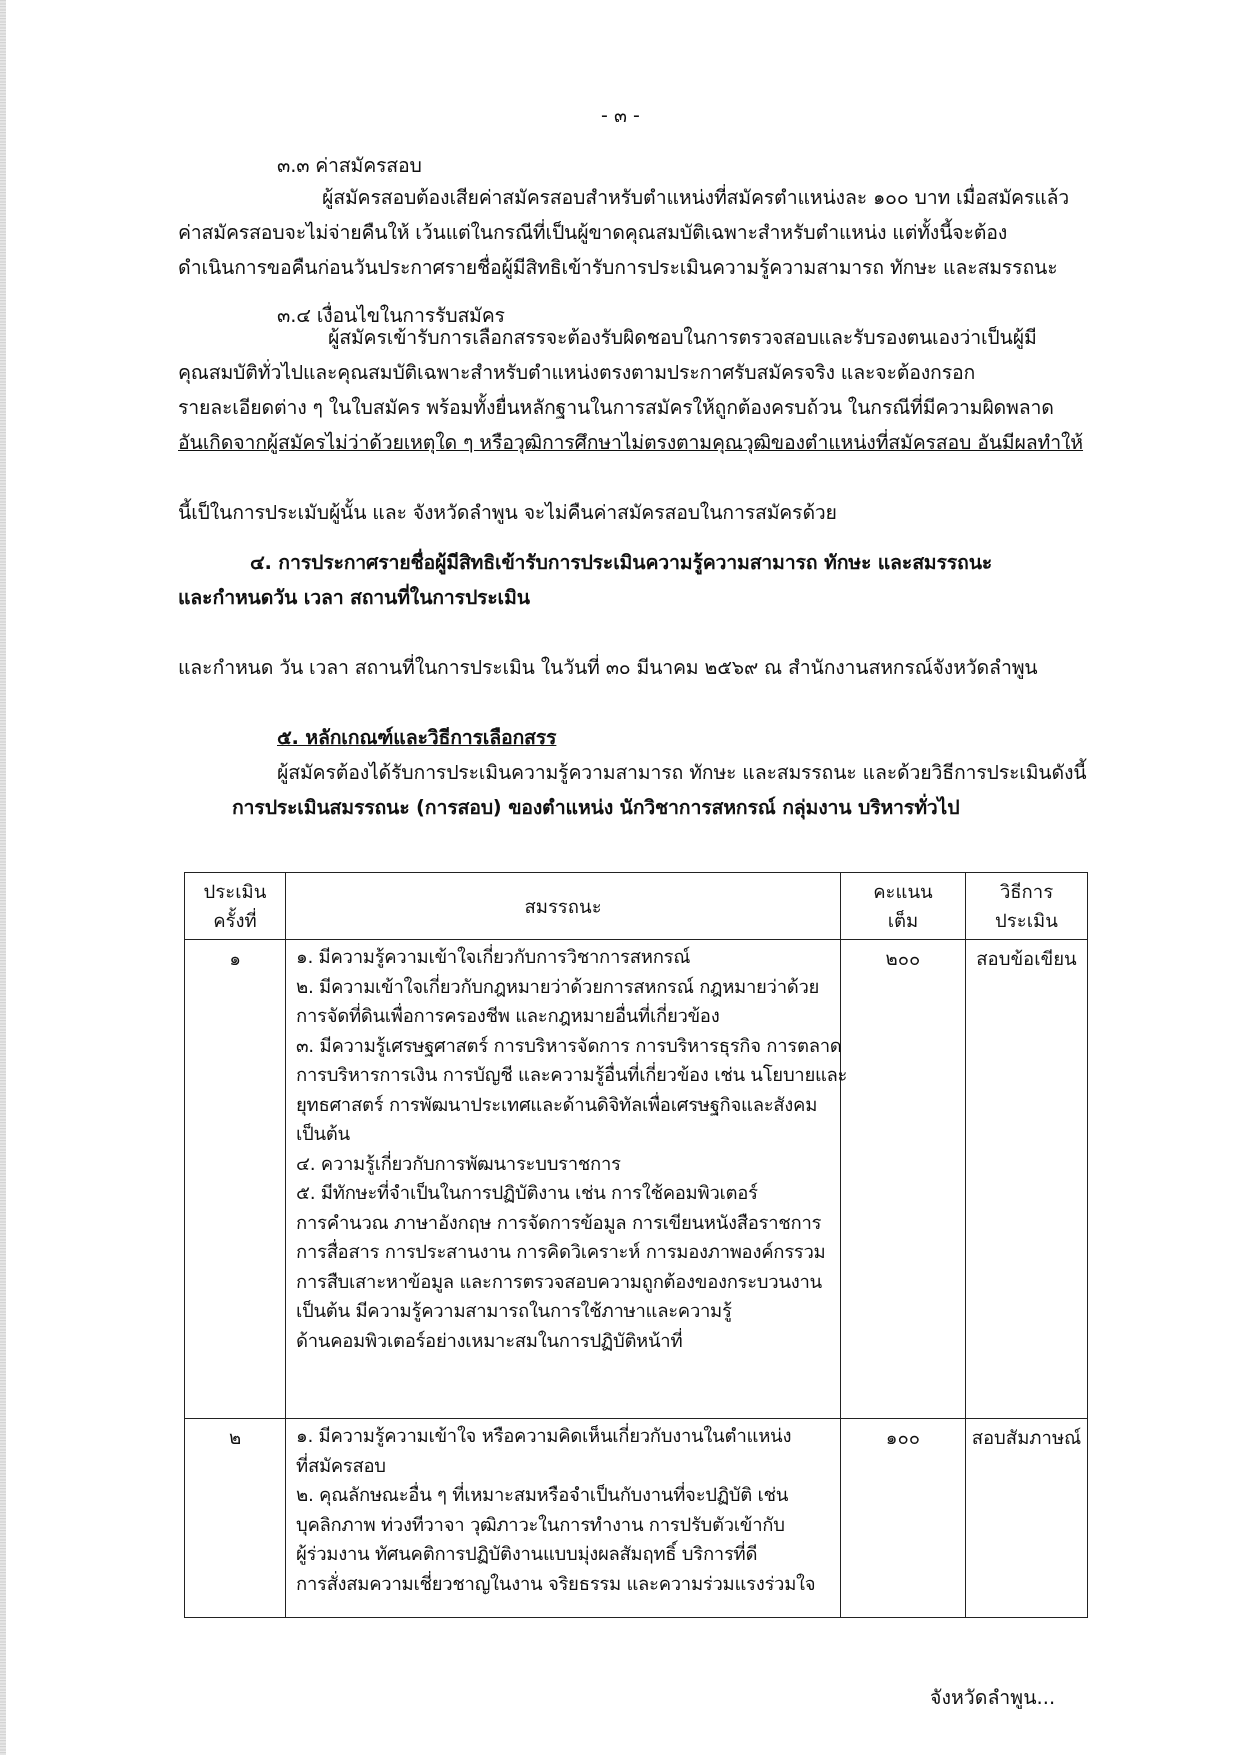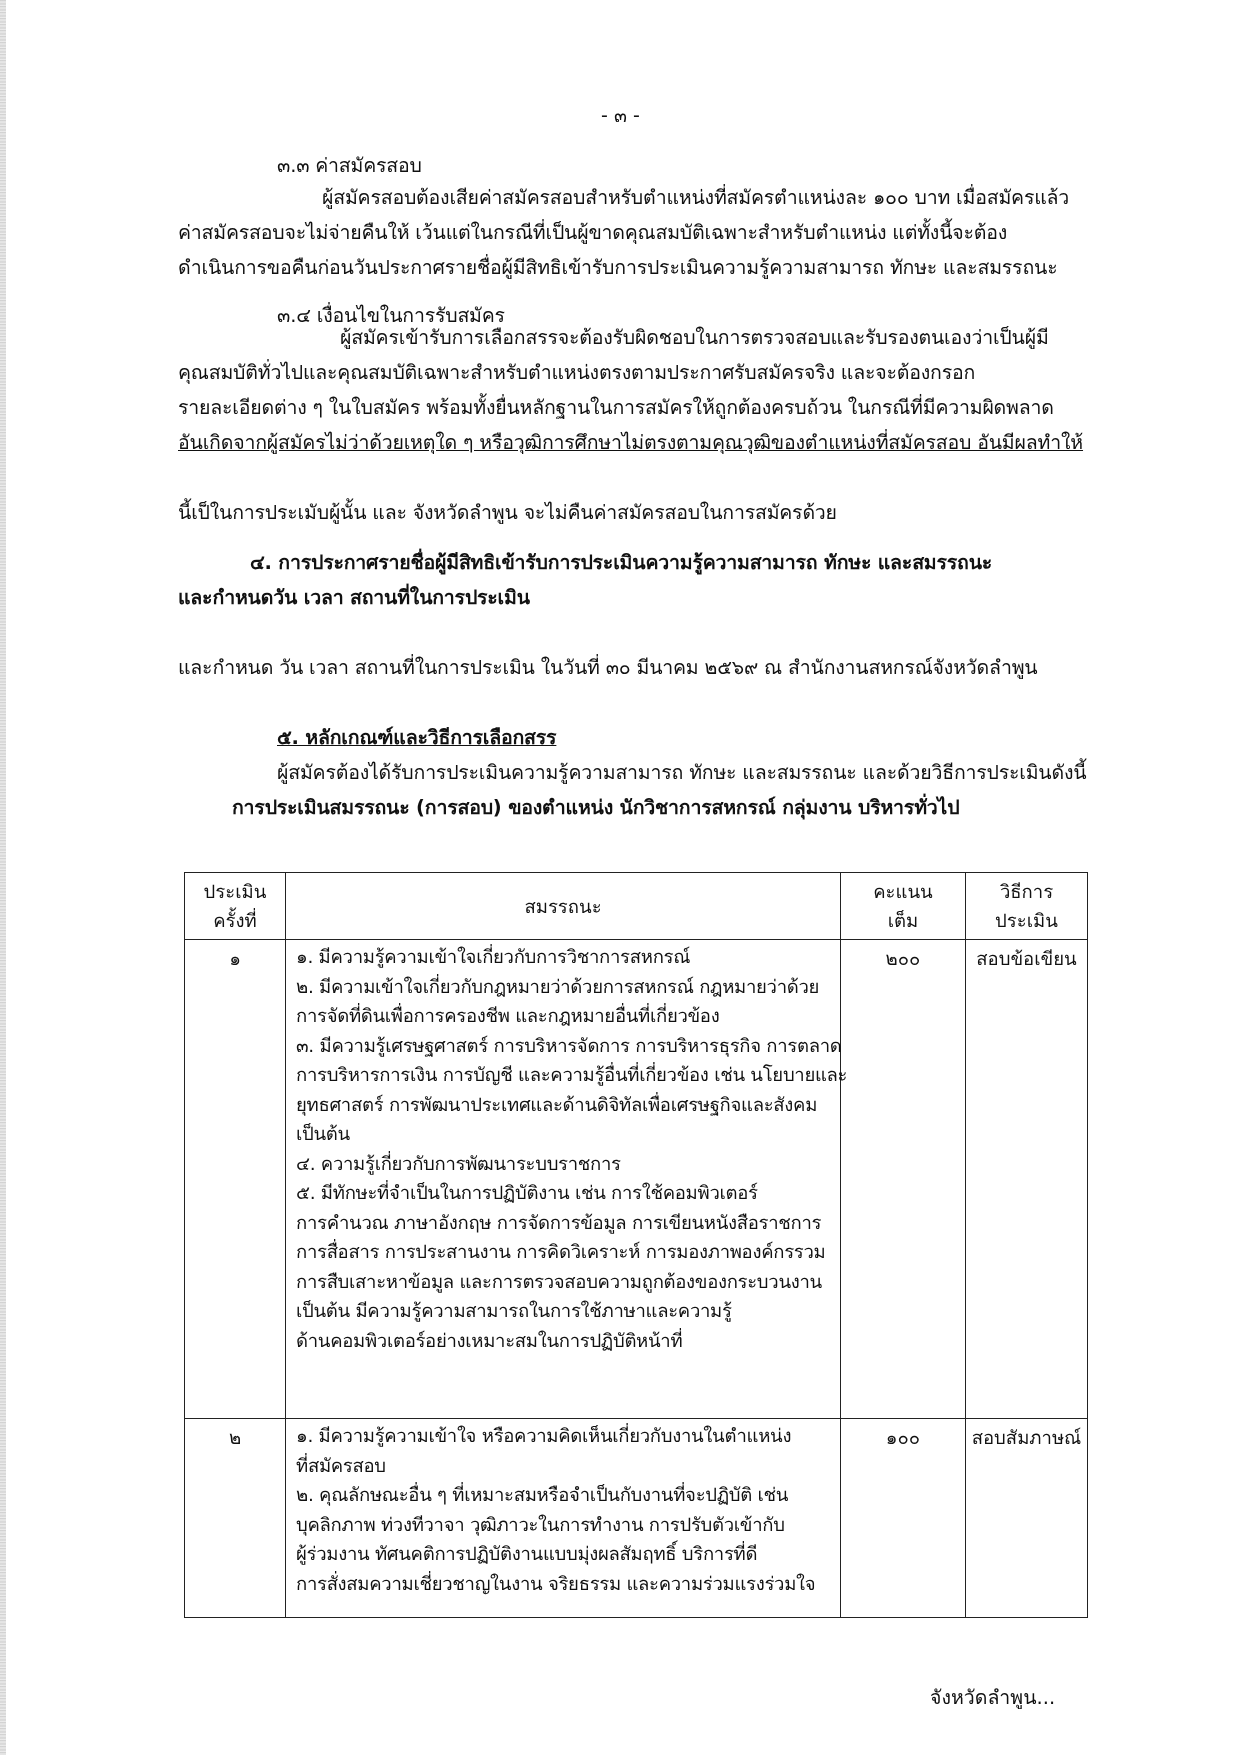--- a/index.html
+++ b/index.html
@@ -44,21 +44,21 @@
 <div class="page">
 
   <div class="pnum">- ๓ -</div>
 
   <div class="line" style="top:151px; left:277px;">๓.๓ ค่าสมัครสอบ</div>
   <div class="line" style="top:183px; left:322px;">ผู้สมัครสอบต้องเสียค่าสมัครสอบสำหรับตำแหน่งที่สมัครตำแหน่งละ ๑๐๐ บาท เมื่อสมัครแล้ว</div>
   <div class="line" style="top:218px; left:178px;">ค่าสมัครสอบจะไม่จ่ายคืนให้ เว้นแต่ในกรณีที่เป็นผู้ขาดคุณสมบัติเฉพาะสำหรับตำแหน่ง แต่ทั้งนี้จะต้อง</div>
   <div class="line" style="top:253px; left:178px;">ดำเนินการขอคืนก่อนวันประกาศรายชื่อผู้มีสิทธิเข้ารับการประเมินความรู้ความสามารถ ทักษะ และสมรรถนะ</div>
 
   <div class="line" style="top:288px; left:277px;margin-top:13px;">๓.๔ เงื่อนไขในการรับสมัคร</div>
-  <div class="line" style="top:323px; left:340px;">ผู้สมัครเข้ารับการเลือกสรรจะต้องรับผิดชอบในการตรวจสอบและรับรองตนเองว่าเป็นผู้มี</div>
+  <div class="line" style="top:323px; left:328px;">ผู้สมัครเข้ารับการเลือกสรรจะต้องรับผิดชอบในการตรวจสอบและรับรองตนเองว่าเป็นผู้มี</div>
   <div class="line" style="top:358px; left:178px;">คุณสมบัติทั่วไปและคุณสมบัติเฉพาะสำหรับตำแหน่งตรงตามประกาศรับสมัครจริง และจะต้องกรอก</div>
   <div class="line" style="top:393px; left:178px;">รายละเอียดต่าง ๆ ในใบสมัคร พร้อมทั้งยื่นหลักฐานในการสมัครให้ถูกต้องครบถ้วน ในกรณีที่มีความผิดพลาด</div>
   <div class="line" style="top:428px; left:178px;text-decoration:underline;">อันเกิดจากผู้สมัครไม่ว่าด้วยเหตุใด ๆ หรือวุฒิการศึกษาไม่ตรงตามคุณวุฒิของตำแหน่งที่สมัครสอบ อันมีผลทำให้</div>
   <div class="line" style="top:498px; left:178px;">นี้เป็ในการประเมับผู้นั้น และ จังหวัดลำพูน จะไม่คืนค่าสมัครสอบในการสมัครด้วย</div>
 
   <div class="line bold" style="top:548px; left:250px;">๔. การประกาศรายชื่อผู้มีสิทธิเข้ารับการประเมินความรู้ความสามารถ ทักษะ และสมรรถนะ</div>
   <div class="line bold" style="top:583px; left:178px;">และกำหนดวัน เวลา  สถานที่ในการประเมิน</div>
   <div class="line" style="top:653px; left:178px;">และกำหนด วัน เวลา สถานที่ในการประเมิน ในวันที่ ๓๐ มีนาคม ๒๕๖๙ ณ สำนักงานสหกรณ์จังหวัดลำพูน</div>
 
   <div class="line bold" style="top:723px; left:277px;text-decoration:underline;">๕. หลักเกณฑ์และวิธีการเลือกสรร</div>

